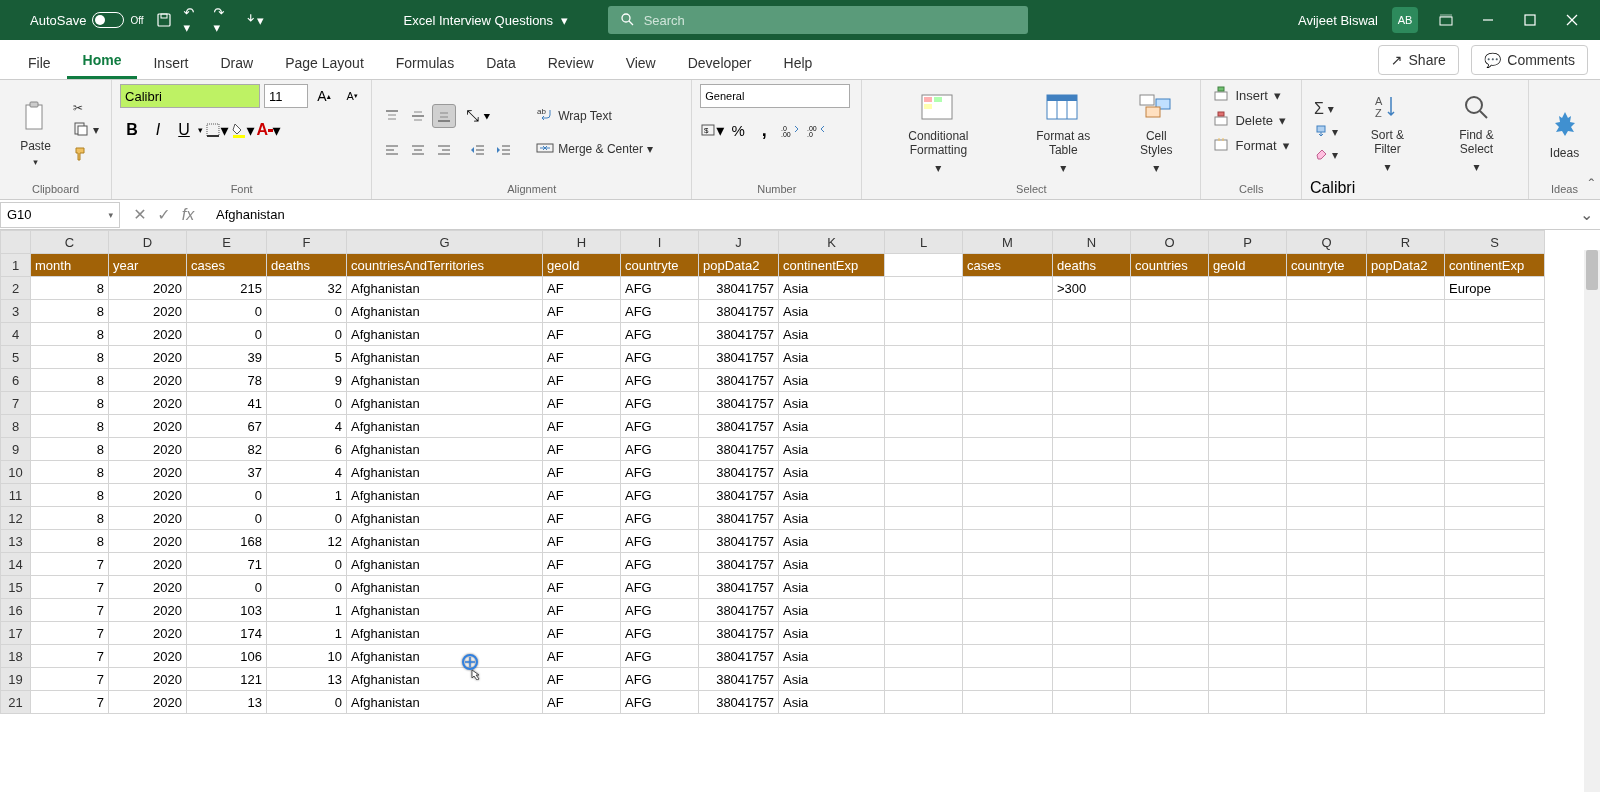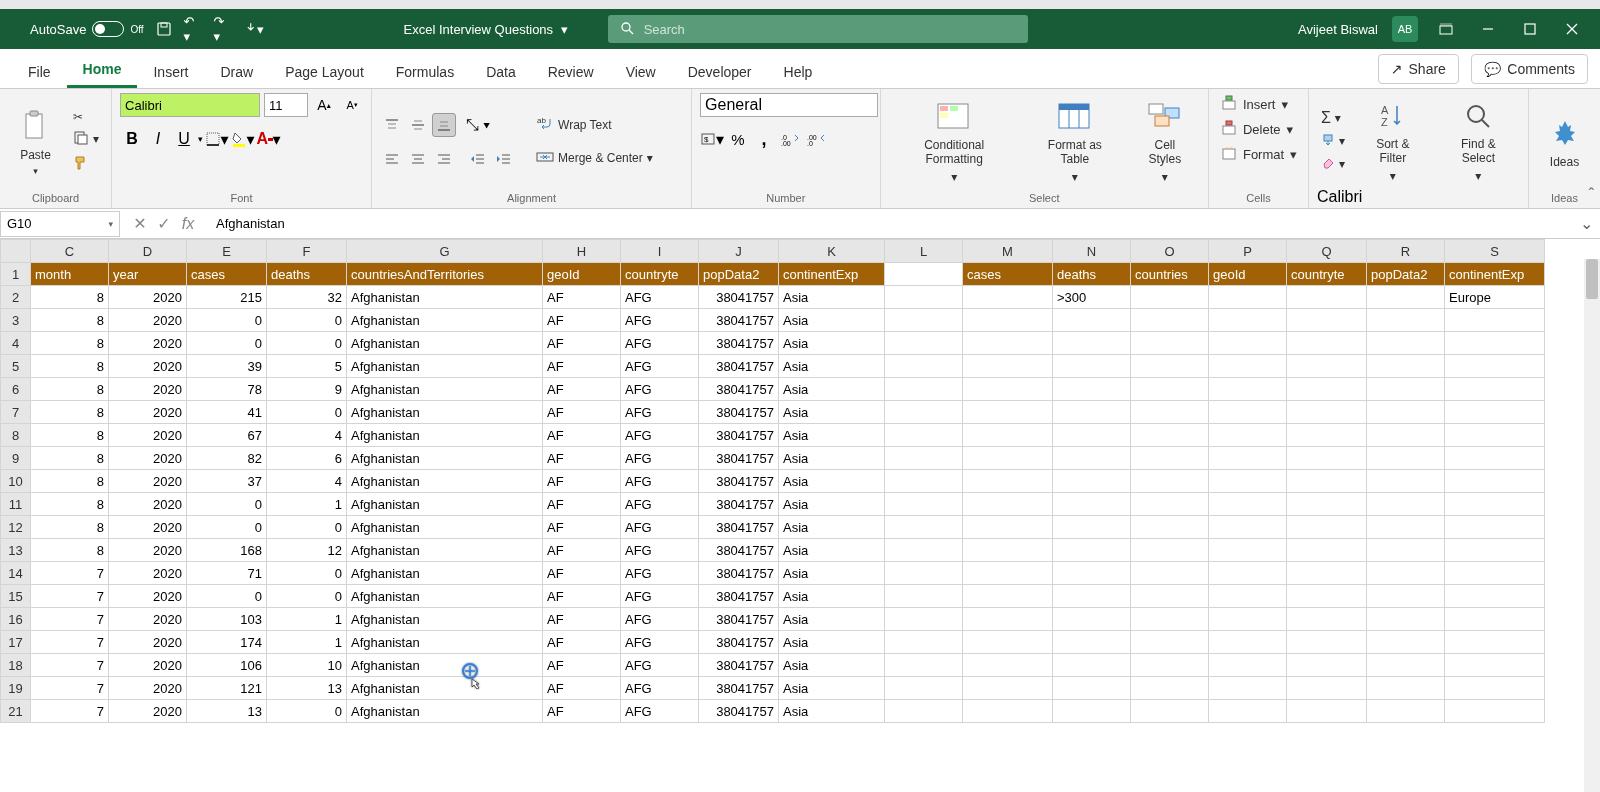--- a/index.html
+++ b/index.html
@@ -1,19 +1,19 @@
 <!DOCTYPE html>
 <html><head>
 <meta charset="utf-8">
 <style>
 * { margin: 0; padding: 0; box-sizing: border-box; font-family: 'Segoe UI', Arial, sans-serif; }
 body { background: #e8e8e8; width: 1600px; height: 792px; overflow: hidden; user-select: none; }
 
 
-.titlebar { height: 40px; background: #185c37; display: flex; align-items: center; color: #fff; font-size: 13px; margin-top: 9px; }
+.titlebar { height: 40px; background: #185c37; display: flex; align-items: center; color: #fff; font-size: 13px; }
 .titlebar-left { display: flex; align-items: center; gap: 10px; padding-left: 30px; }
 .autosave { display: flex; align-items: center; gap: 6px; }
 .toggle { width: 32px; height: 16px; border: 1px solid #fff; border-radius: 8px; position: relative; }
 .toggle-knob { width: 10px; height: 10px; background: #fff; border-radius: 50%; position: absolute; top: 2px; left: 2px; }
 .qat-icon { width: 20px; height: 20px; display: flex; align-items: center; justify-content: center; cursor: pointer; }
 .doc-title { margin-left: 140px; display: flex; align-items: center; gap: 8px; }
 .search-box { margin-left: 40px; width: 420px; height: 28px; background: #5a9b7a; border-radius: 3px; display: flex; align-items: center; padding: 0 12px; gap: 10px; }
 .search-box input { flex: 1; background: transparent; border: none; color: #fff; font-size: 13px; outline: none; }
 .search-box input::placeholder { color: #d0e5da; }
 .titlebar-right { margin-left: auto; display: flex; align-items: center; gap: 14px; padding-right: 14px; }
@@ -36,21 +36,21 @@
 .big-btn { display: flex; flex-direction: column; align-items: center; justify-content: center; gap: 4px; padding: 4px 8px; cursor: pointer; font-size: 12px; color:#333; min-width:55px; }
 .big-btn .icon-box { width: 36px; height: 36px; display:flex; align-items:center; justify-content:center; }
 .small-btn-col { display: flex; flex-direction: column; gap: 2px; }
 .small-btn { padding: 2px 4px; cursor: pointer; display:flex; align-items:center; gap:4px; font-size:12px; color:#333;}
 .font-row { display:flex; gap:4px; align-items:center; }
 .font-select { width: 140px; height: 24px; border: 1px solid #aaa; background:#bef264; font-size:13px; padding:0 4px; }
 .size-select { width: 44px; height: 24px; border: 1px solid #aaa; background:#fff; font-size:13px; padding:0 4px;}
 .btn-row { display:flex; gap:2px; align-items:center; }
 .icon-btn { width: 24px; height: 24px; display:flex; align-items:center; justify-content:center; cursor:pointer; border-radius:3px; }
 .icon-btn.active { background: #d0d0d0; border:1px solid #999; }
-.number-format-select { width: 178px; height: 24px; border: 1px solid #aaa; background:#fff; font-size:16px; padding:0 4px;}
+.number-format-select { width: 150px; height: 24px; border: 1px solid #aaa; background:#fff; font-size:11px; padding:0 4px;}
 .cell-op { display:flex; align-items:center; gap:6px; padding:2px 4px; cursor:pointer; font-size:13px; color:#333;}
 
 
 .formula-bar { height: 30px; background: #fff; border-bottom: 1px solid #ccc; display: flex; align-items: center; }
 .name-box { width: 120px; height: 26px; border: 1px solid #ccc; font-size: 13px; padding: 12px 6px; display:flex; align-items:center; justify-content:space-between; }
 .fb-btns { display: flex; gap: 4px; padding: 0 10px; color:#888;}
 .fb-btn { width:20px; height:20px; display:flex; align-items:center; justify-content:center; cursor:pointer;}
 .formula-input { flex: 1; height: 26px; border: none; font-size: 13px; padding: 0 8px; outline: none; }
 .fb-expand { width:20px; cursor:pointer; color:#666;}
 

